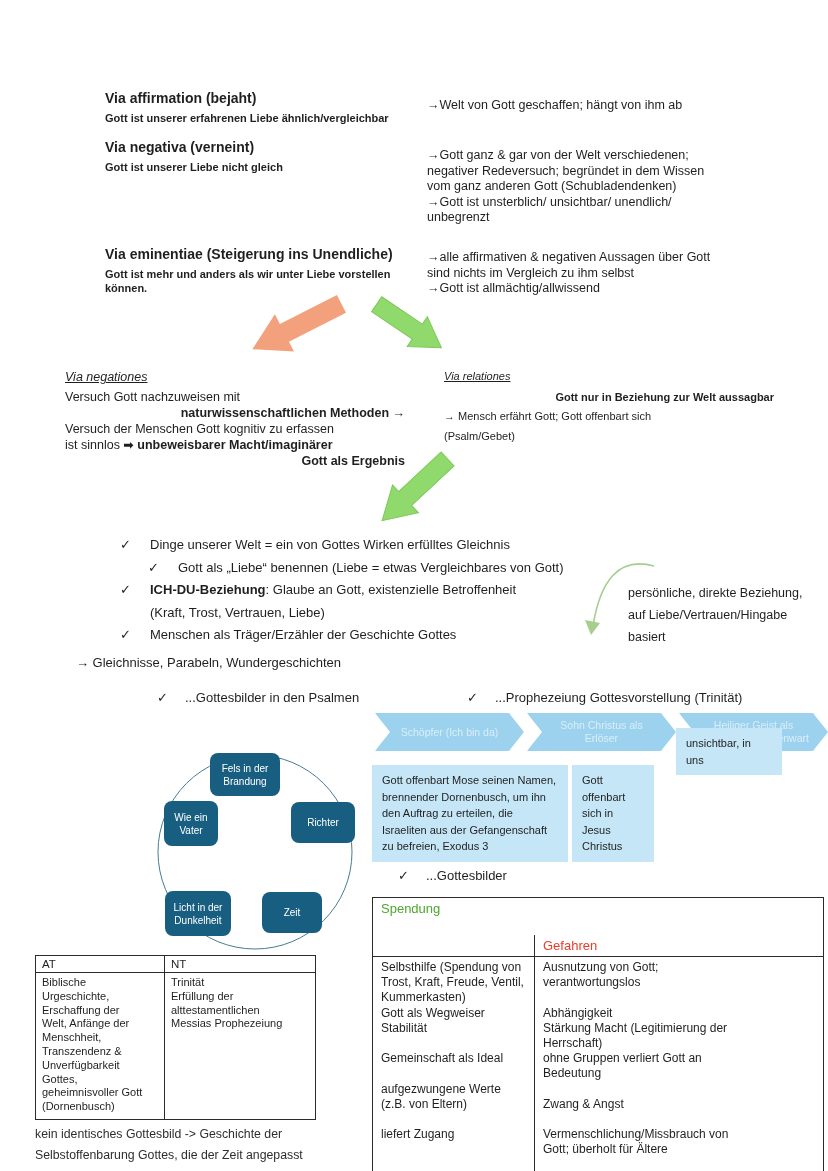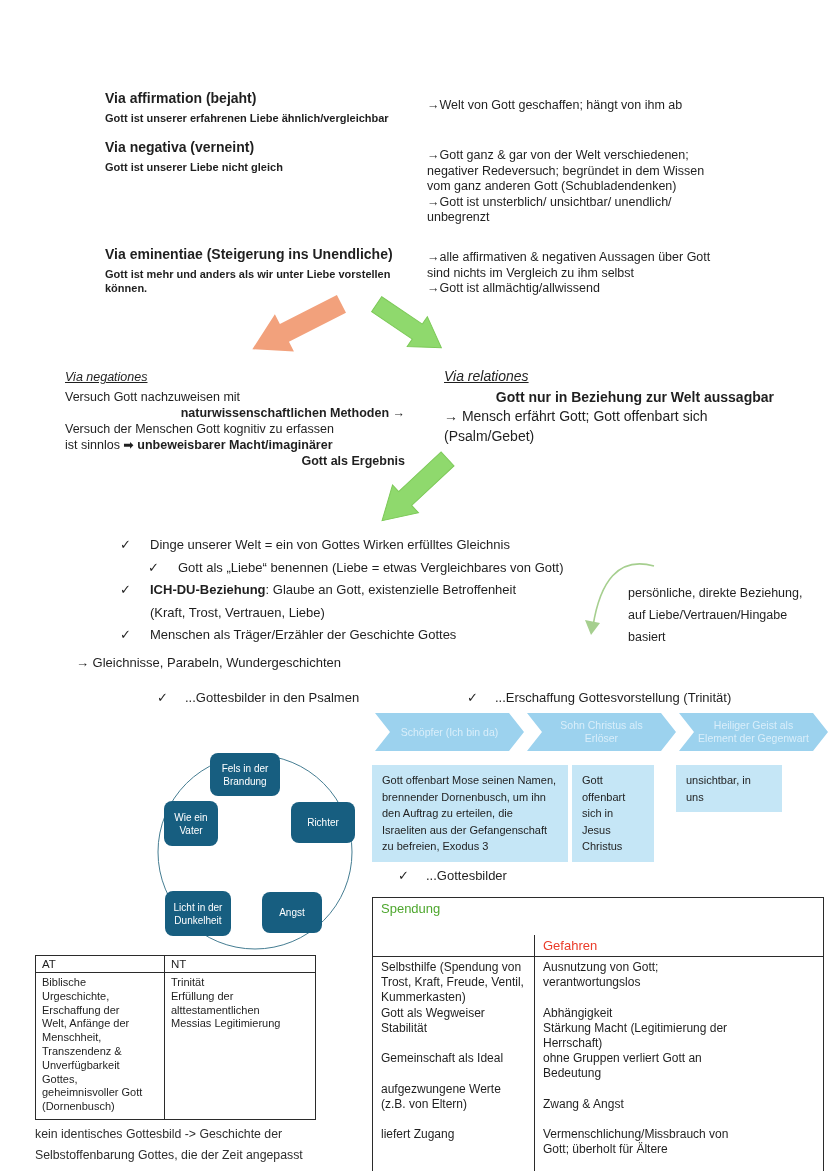--- a/index.html
+++ b/index.html
@@ -5,21 +5,21 @@
   html,body{margin:0;padding:0;background:#ffffff;}
   #page{position:relative;width:828px;height:1171px;background:#ffffff;overflow:hidden;
         font-family:"Liberation Sans","DejaVu Sans",sans-serif;color:#1f1f1f;}
   .abs{position:absolute;}
   .b{font-weight:bold;text-align:right;}
   .via-title{font-size:14px;font-weight:bold;line-height:17px;}
   .via-sub{font-size:11px;font-weight:bold;line-height:14px;margin-top:4px;white-space:pre-line;}
   .res{font-size:12.5px;line-height:15.5px;white-space:pre-line;}
   .hand-title{font-size:13px;font-style:italic;text-decoration:underline;margin-bottom:4px;}
   .negblock div{font-size:12.5px;line-height:16px;}
-  .relblock div{font-size:14px;line-height:19.5px;}
+  .relblock div{font-size:11px;line-height:19.5px;}
   .check-item{display:flex;font-size:13px;line-height:22.5px;}
   .check-item .ck{width:30px;flex:none;}
   .check-item.sub{margin-left:28px;}
   .check-item .txt{white-space:pre-line;}
   .note{font-size:12.5px;line-height:22px;white-space:pre-line;}
   .lineitem{font-size:13px;}
   .sec-head{display:flex;font-size:13px;}
   .sec-head .ck{width:28px;flex:none;}
   .chev-row{display:flex;gap:3px;}
   .chev{flex:1;background:#9cd2ee;color:#d9eefa;display:flex;align-items:center;justify-content:center;
@@ -130,48 +130,48 @@
 basiert</div>
 
   <div class="abs lineitem" style="left:76px;top:655px;">→ Gleichnisse, Parabeln, Wundergeschichten</div>
 
   <div class="abs sec-head" style="left:157px;top:690px;">
     <span class="ck">✓</span>
     <span>...Gottesbilder in den Psalmen</span>
   </div>
   <div class="abs sec-head" style="left:467px;top:690px;">
     <span class="ck">✓</span>
-    <span>...Erschaffung Gottesvorstellung (Trinität)</span>
+    <span>...Prophezeiung Gottesvorstellung (Trinität)</span>
   </div>
 
   <div class="abs chev-row" style="left:375px;top:713px;width:453px;height:38px;">
     <div class="chev">Schöpfer (Ich bin da)</div>
     <div class="chev">Sohn Christus als Erlöser</div>
     <div class="chev">Heiliger Geist als Element der Gegenwart</div>
   </div>
 
   <div class="abs bluebox" style="left:372px;top:757px;width:176px;">Gott offenbart Mose seinen Namen,
 brennender Dornenbusch, um ihn
 den Auftrag zu erteilen, die
 Israeliten aus der Gefangenschaft
 zu befreien, Exodus 3</div>
   <div class="abs bluebox" style="left:572px;top:757px;width:62px;">Gott
 offenbart
 sich in Jesus
 Christus</div>
-  <div class="abs bluebox" style="left:676px;top:757px;width:86px;">unsichtbar, in
+  <div class="abs bluebox" style="left:676px;top:720px;width:86px;">unsichtbar, in
 uns</div>
 
   <svg class="abs" style="left:150px;top:750px;" width="210" height="205" viewBox="0 0 210 205">
     <circle cx="105" cy="102" r="97" stroke="#457d92" stroke-width="1" fill="none"></circle>
   </svg>
   <div class="abs node" style="left:210px;top:753px;width:70px;height:43px;">Fels in der
 Brandung</div>
   <div class="abs node" style="left:291px;top:802px;width:64px;height:41px;">Richter</div>
-  <div class="abs node" style="left:262px;top:892px;width:60px;height:41px;">Angst</div>
+  <div class="abs node" style="left:262px;top:892px;width:60px;height:41px;">Zeit</div>
   <div class="abs node" style="left:165px;top:891px;width:66px;height:45px;">Licht in der
 Dunkelheit</div>
   <div class="abs node" style="left:148px;top:801px;width:54px;height:45px;margin-left:16px;">Wie ein
 Vater</div>
 
   <div class="abs sec-head" style="left:398px;top:868px;">
     <span class="ck">✓</span>
     <span>...Gottesbilder</span>
   </div>
 
@@ -221,20 +221,20 @@
 Welt, Anfänge der
 Menschheit,
 Transzendenz &amp;
 Unverfügbarkeit
 Gottes,
 geheimnisvoller Gott
 (Dornenbusch)</div>
       <div class="cell rt">Trinität
 Erfüllung der
 alttestamentlichen
-Messias Legitimierung</div>
+Messias Prophezeiung</div>
     </div>
   </div>
 
   <div class="abs caption" style="left:35px;top:1124px;width:330px;">kein identisches Gottesbild -&gt; Geschichte der
 Selbstoffenbarung Gottes, die der Zeit angepasst</div>
 
 </div>
 
 </body></html>

